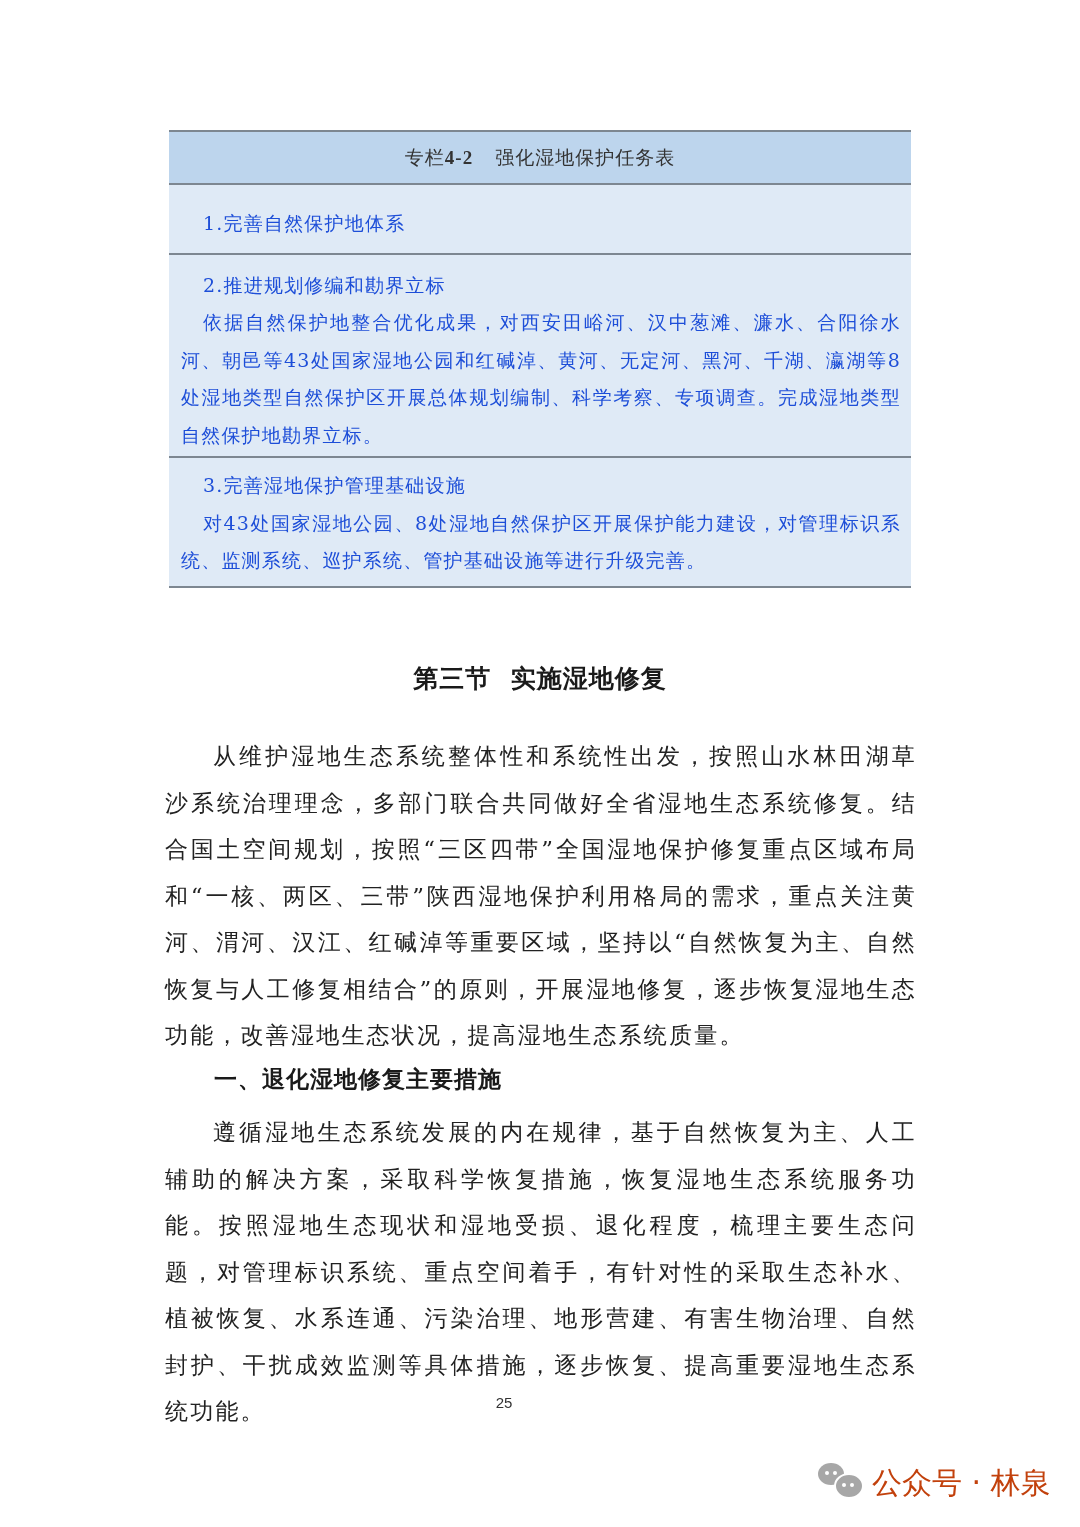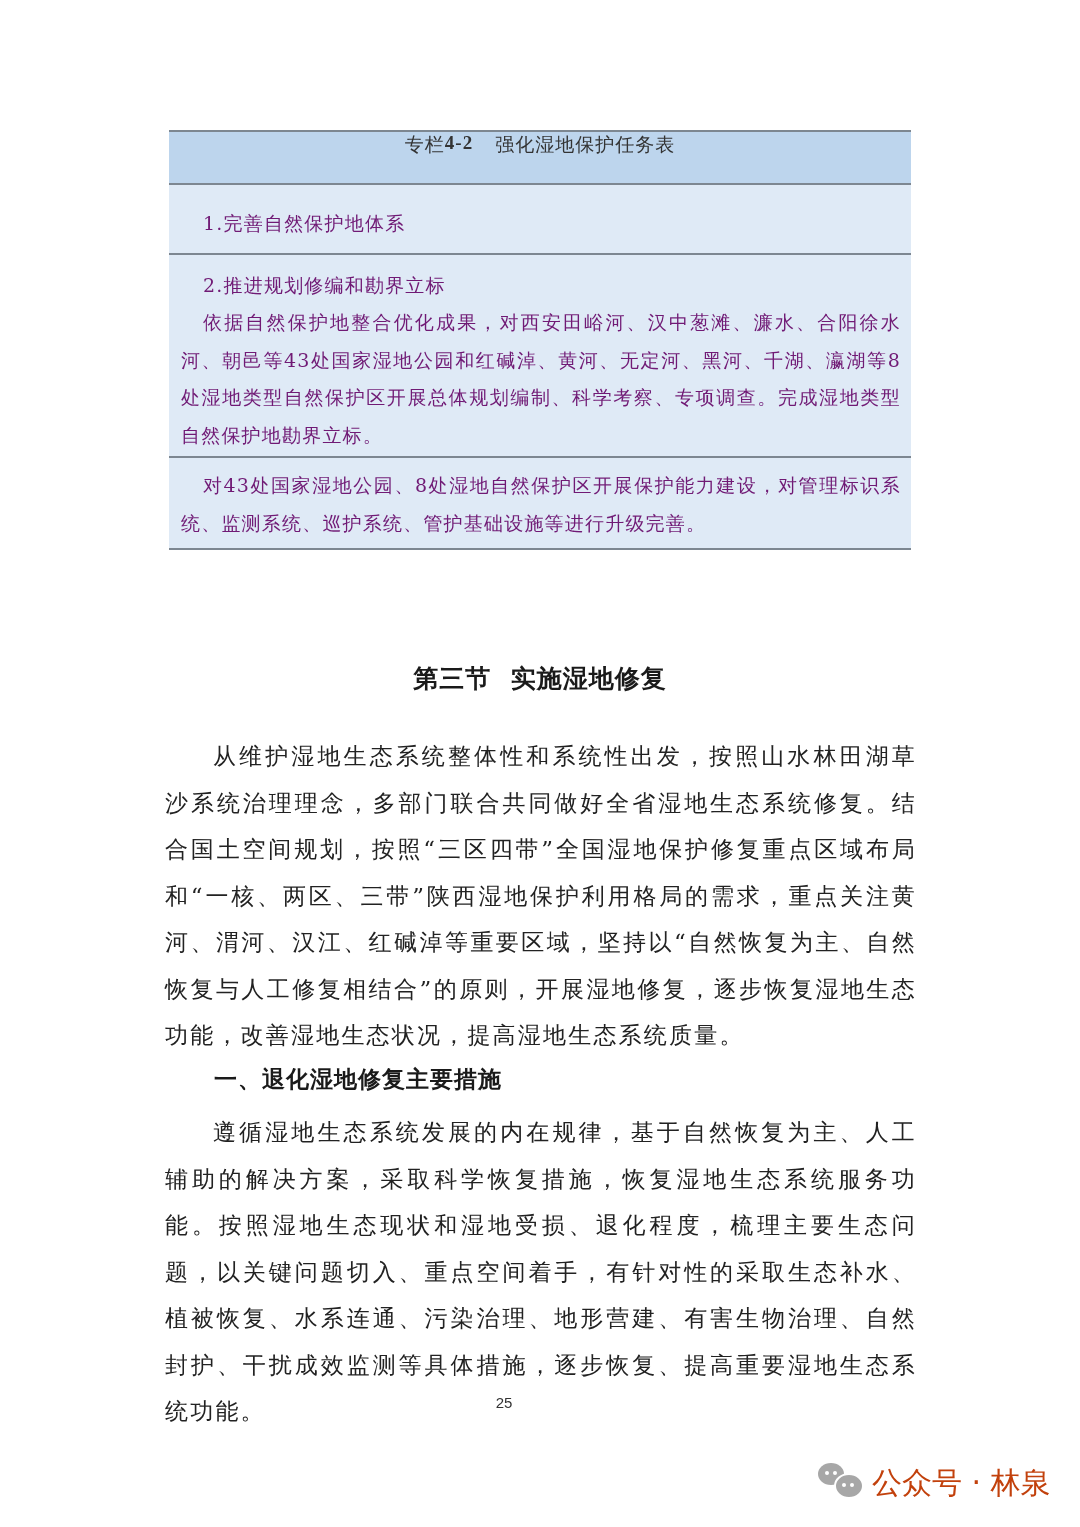--- a/index.html
+++ b/index.html
@@ -8,25 +8,25 @@
     position: relative; overflow: hidden;
     font-family: "DejaVu Serif", "Liberation Serif", serif;
     color: #1a1a1a;
   }
   .box {
     position: absolute; left: 169px; top: 130px; width: 742px;
     border-top: 2px solid #7d8791; border-bottom: 2px solid #7d8791;
   }
   .box-header {
     height: 51px; background: #bdd5ed; border-bottom: 2px solid #7d8791;
-    display: flex; align-items: flex-start; justify-content: center;
+    display: flex; align-items: center; justify-content: center;
     font-size: 19px; color: #333; letter-spacing: 1px;
   }
   .box-header .num { font-family: "Liberation Serif", serif; font-weight: bold; margin: 0 22px 0 0; }
-  .sec { background: #dfeaf6; padding: 0 10px 0 12px; font-size: 19px; line-height: 37.5px; color: #701a75; letter-spacing: 1.2px; }
+  .sec { background: #dfeaf6; padding: 0 10px 0 12px; font-size: 19px; line-height: 37.5px; color: #1d4ed8; letter-spacing: 1.2px; }
   .sec + .sec { border-top: 2px solid #7d8791; }
   .sec .t { text-indent: 22px; }
   .sec .p { text-indent: 22px; text-align: justify; }
   .s1 { padding-top: 20px; padding-bottom: 10px; }
   .s2 { padding-top: 12px; padding-bottom: 2px; }
   .s3 { padding-top: 9px; padding-bottom: 6px; }
   .h-section {
     position: absolute; left: 0; width: 1080px; top: 662px; text-align: center;
     font-family: "DejaVu Sans", sans-serif; font-weight: bold; font-size: 25px; letter-spacing: 1px;
   }
@@ -61,31 +61,32 @@
     <span>强化湿地保护任务表</span>
   </div>
   <div class="sec s1">
     <div class="t">1.完善自然保护地体系</div>
   </div>
   <div class="sec s2">
     <div class="t">2.推进规划修编和勘界立标</div>
     <div class="p">依据自然保护地整合优化成果，对西安田峪河、汉中葱滩、濂水、合阳徐水河、朝邑等43处国家湿地公园和红碱淖、黄河、无定河、黑河、千湖、瀛湖等8处湿地类型自然保护区开展总体规划编制、科学考察、专项调查。完成湿地类型自然保护地勘界立标。</div>
   </div>
   <div class="sec s3">
+    <div class="t">3.完善湿地保护管理基础设施</div>
     <div class="p">对43处国家湿地公园、8处湿地自然保护区开展保护能力建设，对管理标识系统、监测系统、巡护系统、管护基础设施等进行升级完善。</div>
   </div>
 </div>
 
 <div class="h-section" style="white-space:pre">第三节  实施湿地修复</div>
 
 <div class="body-text para1">从维护湿地生态系统整体性和系统性出发，按照山水林田湖草沙系统治理理念，多部门联合共同做好全省湿地生态系统修复。结合国土空间规划，按照“三区四带”全国湿地保护修复重点区域布局和“一核、两区、三带”陕西湿地保护利用格局的需求，重点关注黄河、渭河、汉江、红碱淖等重要区域，坚持以“自然恢复为主、自然恢复与人工修复相结合”的原则，开展湿地修复，逐步恢复湿地生态功能，改善湿地生态状况，提高湿地生态系统质量。</div>
 
 <div class="h-sub">一、退化湿地修复主要措施</div>
 
-<div class="body-text para2">遵循湿地生态系统发展的内在规律，基于自然恢复为主、人工辅助的解决方案，采取科学恢复措施，恢复湿地生态系统服务功能。按照湿地生态现状和湿地受损、退化程度，梳理主要生态问题，以关键问题切入、重点空间着手，有针对性的采取生态补水、植被恢复、水系连通、污染治理、地形营建、有害生物治理、自然封护、干扰成效监测等具体措施，逐步恢复、提高重要湿地生态系统功能。</div>
+<div class="body-text para2">遵循湿地生态系统发展的内在规律，基于自然恢复为主、人工辅助的解决方案，采取科学恢复措施，恢复湿地生态系统服务功能。按照湿地生态现状和湿地受损、退化程度，梳理主要生态问题，对管理标识系统、重点空间着手，有针对性的采取生态补水、植被恢复、水系连通、污染治理、地形营建、有害生物治理、自然封护、干扰成效监测等具体措施，逐步恢复、提高重要湿地生态系统功能。</div>
 
 <div class="pagenum">25</div>
 
 <div class="watermark">
   <div class="wm-icon">
     <div class="bub b1"></div>
     <div class="dot" style="left:7px;top:8px"></div>
     <div class="dot" style="left:15px;top:8px"></div>
     <div class="bub b2"></div>
     <div class="dot" style="left:24px;top:20px"></div>

